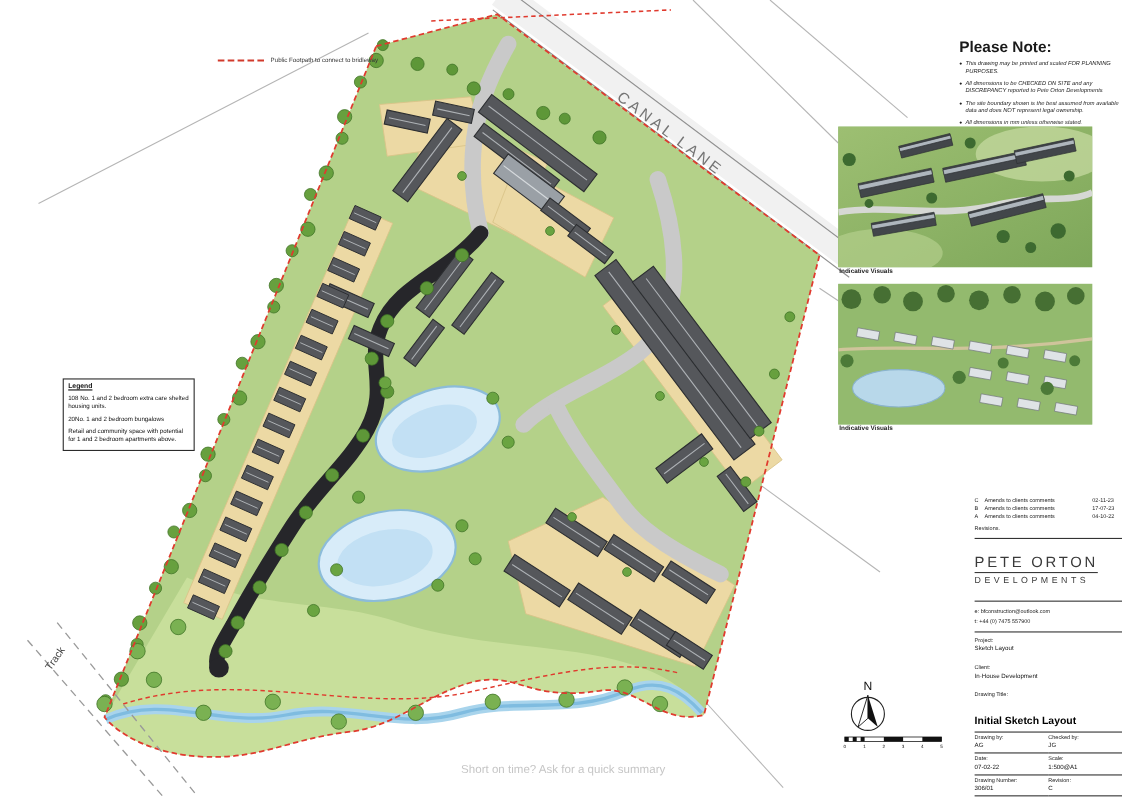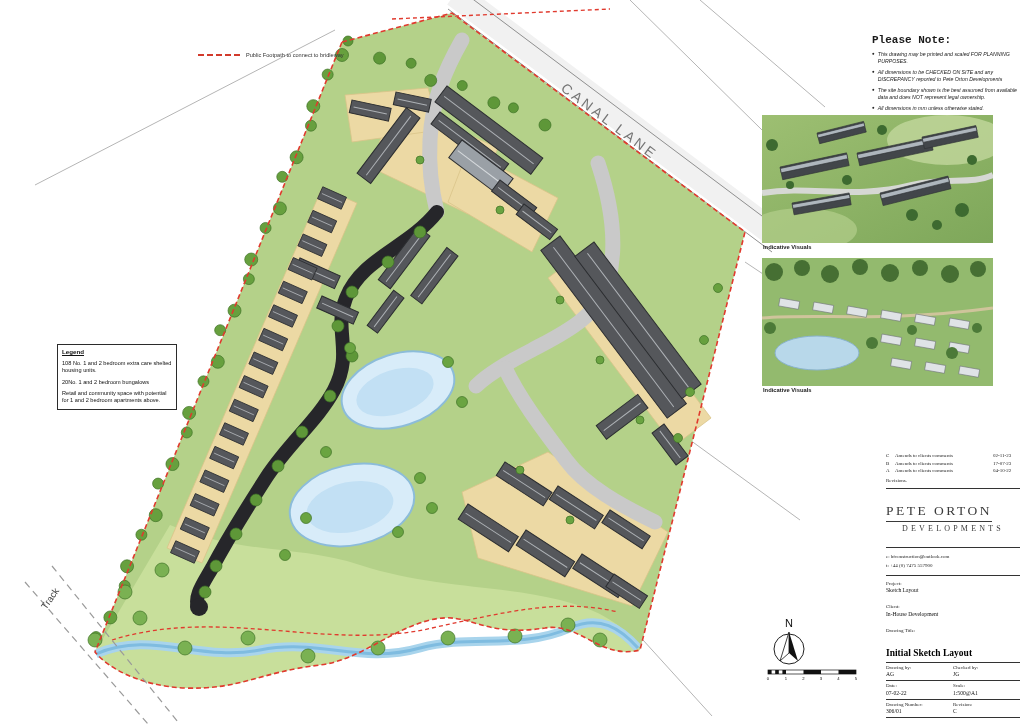--- a/index.html
+++ b/index.html
@@ -14,40 +14,40 @@
 
   
   .legend-box{position:absolute;left:57px;top:344px;width:110px;background:#fff;
               border:1px solid #2b2b2b;padding:3px 4px 5px;font-size:5.6px;line-height:1.3;color:#111;}
   .legend-title{font-size:6.2px;font-weight:bold;text-decoration:underline;margin-bottom:4px;}
   .legend-item{margin-bottom:4px;}
   .legend-item:last-child{margin-bottom:0;}
 
   
   .please-note{position:absolute;left:872px;top:34px;width:150px;}
-  .pn-title{font-size:11px;font-weight:bold;margin-bottom:5px;font-family:Liberation Mono, monospace;}
+  .pn-title{font-size:14px;font-weight:bold;margin-bottom:5px;}
   .pn-item{display:flex;gap:3px;font-size:5.2px;font-style:italic;line-height:1.3;margin-bottom:4.5px;color:#222;}
   .pn-bullet{font-style:normal;font-size:4.5px;line-height:1.5;}
 
   
   .visual{position:absolute;left:762px;width:231px;height:128px;overflow:hidden;background:#8fb96d;}
   #visual-1{top:115px;} #visual-2{top:258px;}
   .visual-label{position:absolute;left:763px;font-size:5.8px;font-weight:bold;color:#222;}
   #visual-label-1{top:244px;} #visual-label-2{top:387px;}
 
   
-  .title-block{position:absolute;left:886px;top:452px;width:134px;font-family:Liberation Serif, serif;}
+  .title-block{position:absolute;left:886px;top:452px;width:134px;}
   .rev-row{display:flex;font-size:5px;line-height:1.5;color:#222;}
   .rev-letter{width:9px;} .rev-desc{flex:1;} .rev-date{width:27px;}
   .rev-caption{font-size:5px;margin-top:3px;color:#222;}
   .tb-hr{border:0;border-top:1px solid #333;margin:5px 0;}
   .logo{margin-top:12px;}
   .logo-name{font-size:13.5px;letter-spacing:2.5px;color:#3a3a3a;border-bottom:1.5px solid #3a3a3a;
              padding-bottom:2px;display:inline-block;}
-  .logo-sub{font-size:8px;letter-spacing:3.2px;color:#3a3a3a;margin-top:2px;text-align:center;}
+  .logo-sub{font-size:8px;letter-spacing:3.2px;color:#3a3a3a;margin-top:2px;}
   .contact{font-size:5px;line-height:1.6;color:#222;margin:1px 0;}
   .tb-section{margin-bottom:11px;}
   .tb-label{font-size:5px;color:#222;}
   .tb-value{font-size:5.6px;color:#111;margin-top:1.5px;}
   .drawing-title-value{font-size:9.5px;font-weight:bold;margin-top:15px;color:#000;}
   .fields{display:grid;grid-template-columns:1fr 1fr;border-top:1px solid #333;margin-top:4px;}
   .field-cell{border-bottom:1px solid #333;padding:2px 0 3px;}
 
   .footer{position:absolute;left:0;right:0;top:694px;text-align:center;font-size:10.5px;color:#c6c6c6;}
 
@@ -619,13 +619,14 @@
         <div class="tb-label">Drawing Number:</div>
         <div class="tb-value">306/01</div>
       </div>
       <div class="field-cell">
         <div class="tb-label">Revision:</div>
         <div class="tb-value">C</div>
       </div>
     </div>
   </div>
 
+  <div class="footer">Short on time? Ask for a quick summary</div>
 </div>
 
 </body></html>

